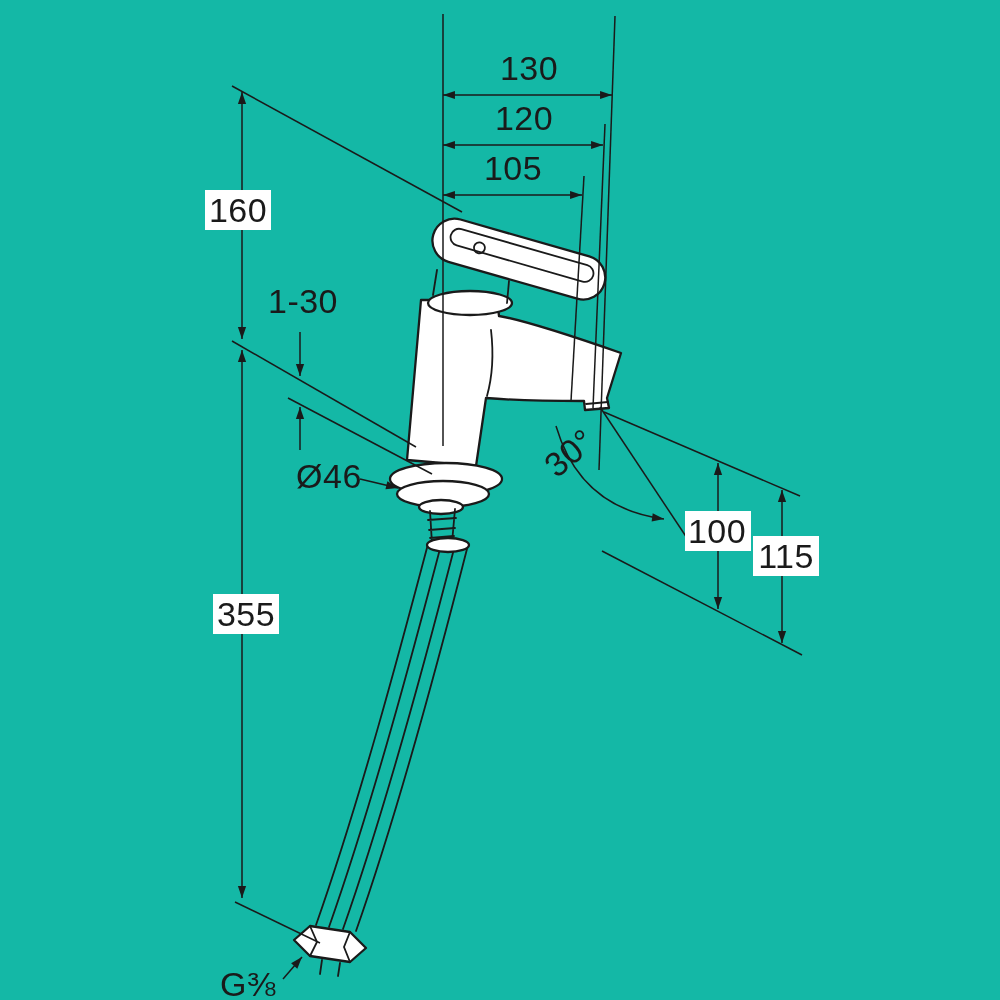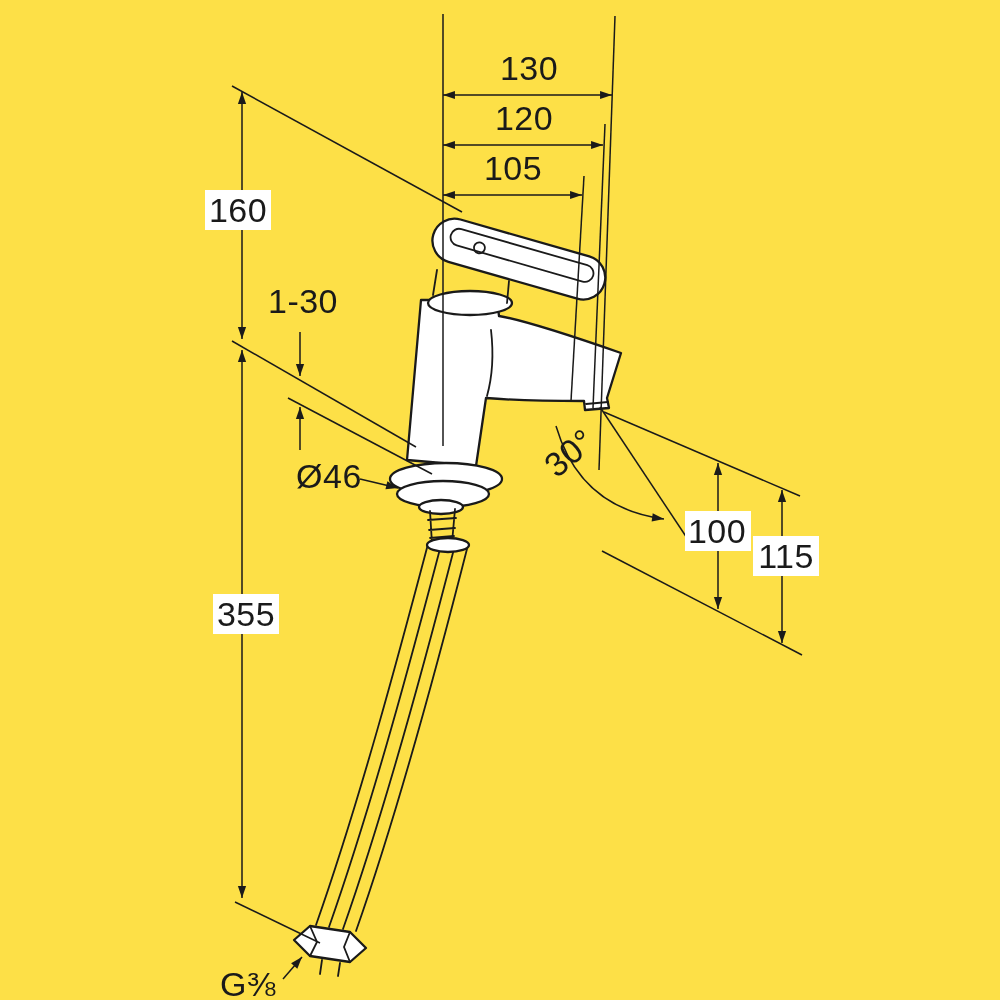--- a/index.html
+++ b/index.html
@@ -7,21 +7,21 @@
     padding: 0;
     background: #ffffff;
     width: 1000px;
     height: 1000px;
     font-family: "Liberation Sans", "DejaVu Sans", sans-serif;
   }
   .canvas {
     position: relative;
     width: 1000px;
     height: 1000px;
-    background: #fde047;
+    background: #14b8a6;
     overflow: hidden;
   }
   svg { display: block; }
   .outline-fill {
     fill: #ffffff;
     stroke: #1a1a1a;
     stroke-width: 2.3;
     stroke-linejoin: round;
   }
   .detail {

